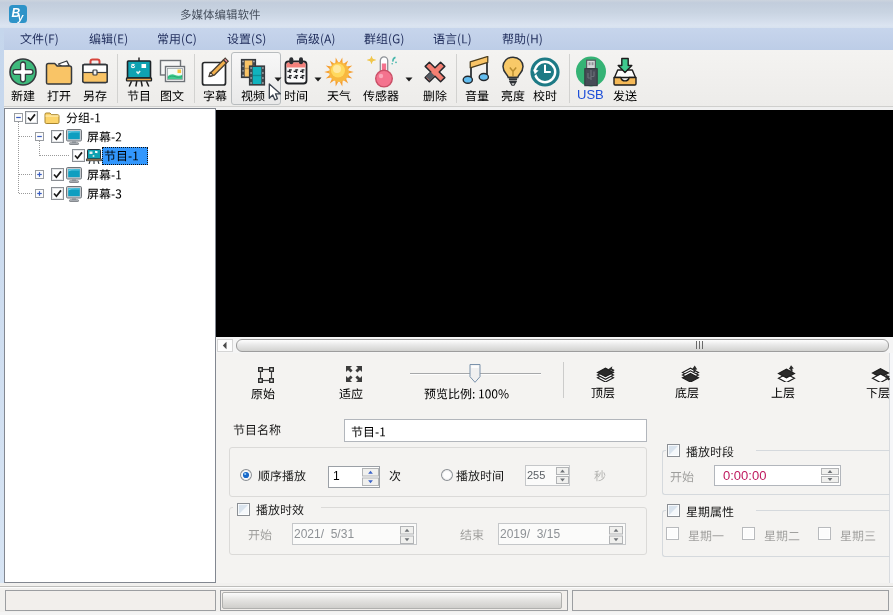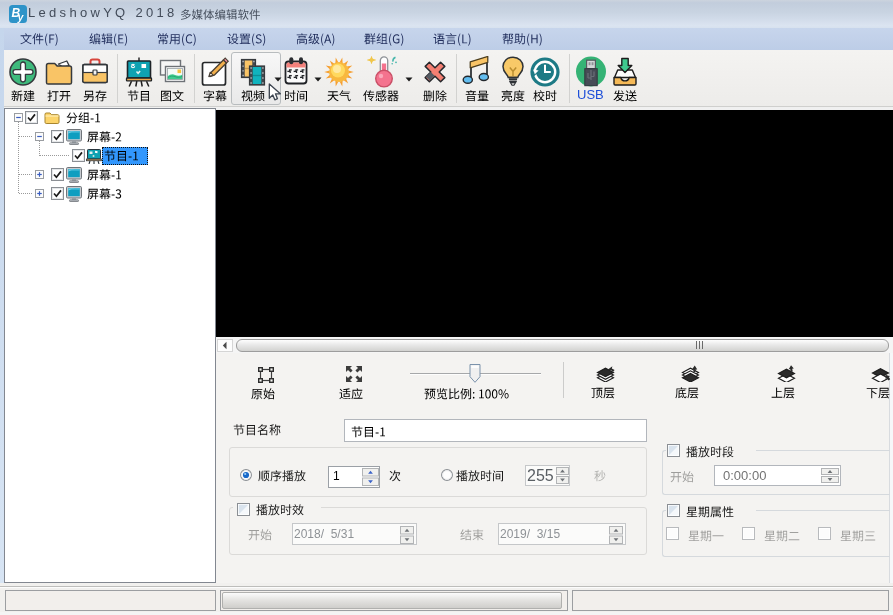--- a/index.html
+++ b/index.html
@@ -6,21 +6,20 @@
 #win{position:absolute;left:0;top:0;width:893px;height:615px}
 </style></head><body>
 <div id="win">
 <div style="position:absolute;left:0px;top:0px;width:893px;height:28px;background:linear-gradient(#ccd4de 0%,#c2cddc 10%,#c9d4e2 45%,#d2dcea 70%,#dbe4f1 92%,#d7e1ee 100%)"></div>
 <div style="position:absolute;left:0px;top:28px;width:4px;height:584px;background:linear-gradient(#c5d6ec,#d8e5f4)"></div>
 <svg style="position:absolute;left:9px;top:5px" width="19" height="19" viewBox="0 0 19 19">
 <rect x="0" y="0" width="18" height="18" rx="3.5" fill="#2e93c8"></rect>
 <text x="2.6" y="12" font-size="12" font-weight="bold" font-style="italic" fill="#fff" font-family="Liberation Sans">B</text>
 <text x="8.8" y="15.5" font-size="10" font-weight="bold" font-style="italic" fill="#fff" font-family="Liberation Sans">y</text>
 </svg>
-<div style="position:absolute;left:28px;top:4px;font-size:13px;line-height:18px;letter-spacing:3.3px;color:#434c5a">LedshowYQ 2018</div>
 <svg style="position:absolute;left:180.0px;top:7px" width="82" height="16" viewBox="0 0 82 16">
       <path transform="translate(0,11.85)" fill="#434c5a" d="M5.2 -9.7C4.5 -8.7 3.1 -7.6 1.3 -6.8C1.5 -6.7 1.7 -6.4 1.9 -6.2C2.9 -6.7 3.8 -7.3 4.6 -7.9H7.8C7.2 -7.2 6.4 -6.5 5.5 -6.0C5.1 -6.4 4.5 -6.8 4.1 -7.0L3.4 -6.6C3.9 -6.3 4.4 -6.0 4.8 -5.6C3.5 -5.0 2.2 -4.6 0.9 -4.4C1.0 -4.2 1.2 -3.8 1.3 -3.6C4.3 -4.2 7.7 -5.8 9.2 -8.3L8.6 -8.7L8.4 -8.7H5.4C5.7 -8.9 6.0 -9.2 6.2 -9.5ZM7.1 -5.7C6.3 -4.5 4.6 -3.3 2.3 -2.4C2.5 -2.3 2.7 -2.0 2.8 -1.8C4.3 -2.3 5.5 -3.0 6.4 -3.8H9.6C9.0 -2.9 8.2 -2.2 7.2 -1.6C6.8 -2.0 6.2 -2.5 5.8 -2.8L5.0 -2.4C5.5 -2.0 6.0 -1.6 6.4 -1.2C4.8 -0.5 2.8 -0.1 0.9 0.1C1.0 0.3 1.2 0.7 1.2 0.9C5.3 0.5 9.2 -0.9 10.9 -4.3L10.3 -4.6L10.1 -4.6H7.3C7.6 -4.9 7.8 -5.2 8.1 -5.5Z M14.9 -6.5C14.8 -4.9 14.5 -3.6 14.1 -2.6C13.8 -2.9 13.4 -3.2 13.1 -3.4C13.3 -4.3 13.6 -5.4 13.8 -6.5ZM12.2 -3.1C12.7 -2.7 13.3 -2.3 13.8 -1.8C13.3 -0.9 12.7 -0.2 11.9 0.2C12.1 0.4 12.3 0.7 12.4 0.9C13.2 0.4 13.9 -0.3 14.4 -1.2C14.7 -0.9 15.0 -0.5 15.2 -0.2L15.8 -0.8C15.6 -1.2 15.2 -1.6 14.8 -2.0C15.3 -3.3 15.6 -5.0 15.7 -7.2L15.2 -7.3L15.1 -7.3H13.9C14.0 -8.1 14.1 -8.9 14.2 -9.6L13.4 -9.6C13.4 -8.9 13.3 -8.1 13.1 -7.3H12.1V-6.5H13.0C12.8 -5.2 12.5 -4.0 12.2 -3.1ZM17.0 -9.7V-8.4H16.0V-7.7H17.0V-4.2H18.8V-3.2H16.0V-2.4H18.3C17.6 -1.4 16.6 -0.5 15.5 -0.0C15.7 0.1 16.0 0.4 16.1 0.6C17.1 0.1 18.1 -0.8 18.8 -1.9V0.9H19.6V-1.9C20.3 -0.9 21.2 0.0 22.1 0.6C22.2 0.4 22.5 0.1 22.7 -0.1C21.8 -0.6 20.7 -1.5 20.1 -2.4H22.4V-3.2H19.6V-4.2H21.3V-7.7H22.4V-8.4H21.3V-9.7H20.5V-8.4H17.8V-9.7ZM20.5 -7.7V-6.6H17.8V-7.7ZM20.5 -6.0V-4.9H17.8V-6.0Z M25.9 -9.6C25.3 -7.9 24.4 -6.2 23.3 -5.0C23.5 -4.8 23.8 -4.4 23.9 -4.2C24.2 -4.6 24.5 -5.0 24.8 -5.5V0.9H25.7V-7.0C26.1 -7.7 26.4 -8.6 26.7 -9.4ZM27.8 -2.0V-1.2H29.7V0.9H30.5V-1.2H32.4V-2.0H30.5V-6.0C31.2 -4.0 32.3 -2.1 33.5 -1.0C33.7 -1.2 34.0 -1.5 34.2 -1.6C32.9 -2.6 31.8 -4.6 31.1 -6.5H34.0V-7.3H30.5V-9.6H29.7V-7.3H26.4V-6.5H29.2C28.5 -4.6 27.2 -2.6 26.0 -1.6C26.2 -1.4 26.5 -1.1 26.6 -0.9C27.8 -2.0 28.9 -3.9 29.7 -6.0V-2.0Z M35.0 -0.6 35.2 0.2C36.1 -0.2 37.3 -0.7 38.5 -1.2L38.3 -1.9C37.1 -1.4 35.8 -0.9 35.0 -0.6ZM35.2 -4.9C35.4 -4.9 35.6 -5.0 36.9 -5.2C36.4 -4.4 36.0 -3.9 35.8 -3.6C35.5 -3.2 35.3 -2.9 35.0 -2.9C35.1 -2.6 35.2 -2.3 35.3 -2.1C35.5 -2.2 35.9 -2.3 38.4 -2.9C38.4 -3.1 38.3 -3.4 38.3 -3.6L36.4 -3.2C37.2 -4.3 38.0 -5.6 38.7 -6.9L38.0 -7.3C37.8 -6.8 37.5 -6.4 37.3 -5.9L36.0 -5.8C36.7 -6.8 37.3 -8.1 37.8 -9.4L37.0 -9.7C36.6 -8.3 35.8 -6.8 35.5 -6.4C35.3 -6.0 35.1 -5.7 34.9 -5.6C35.0 -5.4 35.2 -5.0 35.2 -4.9ZM41.7 -4.0V-2.3H40.7V-4.0ZM42.3 -4.0H43.1V-2.3H42.3ZM40.0 -4.7V0.8H40.7V-1.6H41.7V0.5H42.3V-1.6H43.1V0.5H43.7V-1.6H44.5V0.1C44.5 0.2 44.5 0.2 44.4 0.2C44.3 0.2 44.1 0.2 43.9 0.2C44.0 0.4 44.0 0.6 44.1 0.8C44.5 0.8 44.7 0.8 44.9 0.7C45.1 0.6 45.2 0.4 45.2 0.1V-4.7L44.5 -4.7ZM43.7 -4.0H44.5V-2.3H43.7ZM41.5 -9.5C41.6 -9.2 41.8 -8.8 42.0 -8.4H39.3V-5.9C39.3 -4.2 39.2 -1.6 38.1 0.2C38.3 0.3 38.6 0.6 38.8 0.7C39.8 -1.1 40.0 -3.9 40.1 -5.7H45.1V-8.4H42.9C42.7 -8.8 42.5 -9.3 42.3 -9.7ZM40.1 -7.7H44.3V-6.5H40.1Z M52.3 -8.6H55.4V-7.5H52.3ZM51.5 -9.3V-6.8H56.3V-9.3ZM46.9 -3.8C47.0 -3.9 47.4 -4.0 47.8 -4.0H48.8V-2.3L46.5 -1.9L46.6 -1.1L48.8 -1.5V0.9H49.6V-1.7L50.9 -1.9L50.9 -2.7L49.6 -2.5V-4.0H50.7V-4.8H49.6V-6.5H48.8V-4.8H47.7C48.0 -5.6 48.3 -6.5 48.6 -7.5H50.7V-8.3H48.8C48.9 -8.7 49.0 -9.1 49.1 -9.5L48.3 -9.7C48.2 -9.2 48.1 -8.8 48.0 -8.3H46.5V-7.5H47.8C47.6 -6.6 47.3 -5.8 47.2 -5.5C47.0 -5.0 46.9 -4.6 46.7 -4.6C46.8 -4.4 46.9 -4.0 46.9 -3.8ZM55.4 -5.4V-4.4H52.4V-5.4ZM50.6 -0.9 50.7 -0.1 55.4 -0.5V0.9H56.2V-0.5L57.0 -0.6L57.0 -1.3L56.2 -1.3V-5.4H57.0V-6.2H50.9V-5.4H51.6V-0.9ZM55.4 -3.8V-2.8H52.4V-3.8ZM55.4 -2.1V-1.2L52.4 -1.0V-2.1Z M64.3 -9.7C64.1 -7.9 63.6 -6.2 62.8 -5.1C63.0 -5.0 63.4 -4.8 63.5 -4.6C64.0 -5.3 64.3 -6.1 64.6 -7.1H67.6C67.4 -6.3 67.2 -5.4 67.1 -4.9L67.7 -4.7C68.0 -5.5 68.3 -6.7 68.5 -7.8L68.0 -7.9L67.8 -7.9H64.8C65.0 -8.4 65.1 -9.0 65.1 -9.5ZM65.1 -6.0V-5.5C65.1 -3.9 65.0 -1.5 62.5 0.3C62.7 0.5 63.0 0.7 63.2 0.9C64.6 -0.1 65.3 -1.4 65.6 -2.6C66.1 -1.0 66.9 0.2 68.0 0.9C68.1 0.7 68.4 0.4 68.6 0.2C67.2 -0.6 66.3 -2.4 65.9 -4.4C66.0 -4.8 66.0 -5.2 66.0 -5.5V-6.0ZM58.6 -3.8C58.7 -3.9 59.0 -4.0 59.5 -4.0H60.7V-2.3L57.9 -1.9L58.1 -1.1L60.7 -1.5V0.9H61.5V-1.6L63.0 -1.9L63.0 -2.7L61.5 -2.4V-4.0H62.9V-4.8H61.5V-6.5H60.7V-4.8H59.4C59.8 -5.6 60.2 -6.5 60.5 -7.5H63.0V-8.3H60.8C60.9 -8.7 61.0 -9.1 61.1 -9.5L60.3 -9.6C60.2 -9.2 60.1 -8.7 59.9 -8.3H58.1V-7.5H59.7C59.4 -6.6 59.1 -5.8 58.9 -5.5C58.7 -5.0 58.5 -4.6 58.3 -4.6C58.4 -4.4 58.5 -4.0 58.6 -3.8Z M72.6 -3.9V-3.1H75.9V0.9H76.8V-3.1H80.0V-3.9H76.8V-6.5H79.5V-7.3H76.8V-9.5H75.9V-7.3H74.4C74.6 -7.8 74.7 -8.4 74.8 -8.9L74.0 -9.1C73.7 -7.6 73.2 -6.1 72.6 -5.1C72.8 -5.0 73.1 -4.8 73.3 -4.7C73.6 -5.2 73.9 -5.8 74.1 -6.5H75.9V-3.9ZM72.1 -9.6C71.5 -7.9 70.4 -6.2 69.4 -5.0C69.5 -4.8 69.8 -4.4 69.9 -4.2C70.2 -4.6 70.6 -5.0 70.9 -5.5V0.9H71.7V-6.9C72.2 -7.7 72.6 -8.5 72.9 -9.4Z"></path>
     </svg>
 <div style="position:absolute;left:4px;top:28px;width:889px;height:22px;background:linear-gradient(#c7d5ec,#bdcde7)"></div>
 <svg style="position:absolute;left:20.0px;top:31px" width="41" height="17" viewBox="0 0 41 17">
       <path transform="translate(0,12.36)" fill="#23305e" d="M5.1 -9.9C5.4 -9.3 5.8 -8.5 6.0 -8.0L7.0 -8.3C6.8 -8.8 6.4 -9.6 6.0 -10.2ZM0.6 -8.0V-7.1H2.5C3.2 -5.3 4.1 -3.7 5.4 -2.4C4.0 -1.3 2.4 -0.5 0.4 0.1C0.6 0.3 0.9 0.7 1.0 0.9C3.0 0.3 4.7 -0.6 6.0 -1.8C7.4 -0.6 9.0 0.3 11.0 0.9C11.1 0.6 11.4 0.2 11.6 0.0C9.7 -0.4 8.1 -1.3 6.7 -2.4C7.9 -3.6 8.9 -5.2 9.6 -7.1H11.4V-8.0ZM6.0 -3.0C4.9 -4.2 4.0 -5.5 3.4 -7.1H8.5C7.9 -5.5 7.1 -4.1 6.0 -3.0Z M15.8 -4.1V-3.2H19.2V1.0H20.1V-3.2H23.4V-4.1H20.1V-6.7H22.9V-7.6H20.1V-9.9H19.2V-7.6H17.6C17.8 -8.2 17.9 -8.7 18.0 -9.3L17.2 -9.5C16.9 -7.9 16.4 -6.4 15.7 -5.4C15.9 -5.3 16.3 -5.0 16.5 -4.9C16.8 -5.4 17.1 -6.0 17.4 -6.7H19.2V-4.1ZM15.2 -10.0C14.6 -8.2 13.5 -6.4 12.4 -5.2C12.5 -5.0 12.8 -4.6 12.9 -4.4C13.3 -4.8 13.6 -5.2 14.0 -5.8V0.9H14.9V-7.2C15.3 -8.0 15.7 -8.9 16.1 -9.8Z M26.9 2.4 27.5 2.1C26.5 0.3 26.0 -1.7 26.0 -3.7C26.0 -5.8 26.5 -7.8 27.5 -9.5L26.9 -9.8C25.8 -8.0 25.1 -6.1 25.1 -3.7C25.1 -1.4 25.8 0.6 26.9 2.4Z M29.3 0.0H30.4V-3.9H33.7V-4.9H30.4V-7.9H34.3V-8.8H29.3Z M35.9 2.4C37.0 0.6 37.6 -1.4 37.6 -3.7C37.6 -6.1 37.0 -8.0 35.9 -9.8L35.2 -9.5C36.2 -7.8 36.7 -5.8 36.7 -3.7C36.7 -1.7 36.2 0.3 35.2 2.1Z"></path>
     </svg>
 <svg style="position:absolute;left:89.0px;top:31px" width="41" height="17" viewBox="0 0 41 17">
       <path transform="translate(0,12.36)" fill="#23305e" d="M0.5 -0.6 0.7 0.2C1.7 -0.2 2.9 -0.7 4.2 -1.2L4.0 -2.0C2.7 -1.5 1.4 -0.9 0.5 -0.6ZM0.7 -5.1C0.9 -5.2 1.2 -5.2 2.5 -5.4C2.0 -4.6 1.6 -4.0 1.4 -3.8C1.0 -3.3 0.8 -3.0 0.5 -3.0C0.6 -2.8 0.8 -2.4 0.8 -2.2C1.0 -2.3 1.4 -2.4 4.1 -3.1C4.0 -3.3 4.0 -3.6 4.0 -3.8L2.0 -3.4C2.9 -4.5 3.7 -5.8 4.4 -7.2L3.6 -7.6C3.4 -7.1 3.2 -6.6 2.9 -6.2L1.6 -6.1C2.3 -7.1 3.0 -8.5 3.4 -9.8L2.6 -10.1C2.1 -8.6 1.3 -7.0 1.1 -6.6C0.9 -6.2 0.7 -6.0 0.5 -5.9C0.6 -5.7 0.7 -5.3 0.7 -5.1ZM7.5 -4.2V-2.4H6.5V-4.2ZM8.1 -4.2H9.0V-2.4H8.1ZM5.8 -4.9V0.9H6.5V-1.7H7.5V0.6H8.1V-1.7H9.0V0.6H9.6V-1.7H10.5V0.1C10.5 0.2 10.4 0.2 10.3 0.2C10.2 0.2 10.0 0.2 9.8 0.2C9.9 0.4 9.9 0.7 10.0 0.9C10.4 0.9 10.7 0.9 10.9 0.7C11.1 0.6 11.2 0.4 11.2 0.1V-5.0L10.5 -4.9ZM9.6 -4.2H10.5V-2.4H9.6ZM7.3 -9.9C7.5 -9.6 7.6 -9.1 7.8 -8.8H5.0V-6.2C5.0 -4.3 4.9 -1.7 3.8 0.3C3.9 0.3 4.3 0.6 4.5 0.8C5.6 -1.2 5.8 -4.0 5.8 -6.0H11.0V-8.8H8.7C8.6 -9.2 8.4 -9.7 8.1 -10.2ZM5.8 -8.0H10.2V-6.7H5.8Z M18.6 -9.0H21.8V-7.8H18.6ZM17.8 -9.7V-7.1H22.7V-9.7ZM13.0 -4.0C13.1 -4.1 13.4 -4.2 13.8 -4.2H14.9V-2.4L12.5 -2.0L12.7 -1.1L14.9 -1.6V0.9H15.8V-1.8L17.1 -2.0L17.1 -2.8L15.8 -2.6V-4.2H16.9V-5.0H15.8V-6.8H14.9V-5.0H13.8C14.1 -5.8 14.4 -6.8 14.7 -7.8H16.9V-8.7H15.0C15.1 -9.1 15.2 -9.5 15.2 -9.9L14.4 -10.1C14.3 -9.6 14.2 -9.1 14.1 -8.7H12.6V-7.8H13.9C13.6 -6.8 13.4 -6.0 13.3 -5.7C13.1 -5.2 12.9 -4.8 12.7 -4.8C12.8 -4.6 12.9 -4.2 13.0 -4.0ZM21.8 -5.7V-4.6H18.7V-5.7ZM16.8 -0.9 16.9 -0.1 21.8 -0.5V1.0H22.6V-0.6L23.5 -0.6L23.5 -1.4L22.6 -1.3V-5.7H23.4V-6.4H17.1V-5.7H17.9V-1.0ZM21.8 -3.9V-2.9H18.7V-3.9ZM21.8 -2.2V-1.3L18.7 -1.0V-2.2Z M26.9 2.4 27.5 2.1C26.5 0.3 26.0 -1.7 26.0 -3.7C26.0 -5.8 26.5 -7.8 27.5 -9.5L26.9 -9.8C25.8 -8.0 25.1 -6.1 25.1 -3.7C25.1 -1.4 25.8 0.6 26.9 2.4Z M29.3 0.0H34.5V-0.9H30.4V-4.2H33.7V-5.1H30.4V-7.9H34.3V-8.8H29.3Z M36.3 2.4C37.4 0.6 38.1 -1.4 38.1 -3.7C38.1 -6.1 37.4 -8.0 36.3 -9.8L35.6 -9.5C36.7 -7.8 37.2 -5.8 37.2 -3.7C37.2 -1.7 36.7 0.3 35.6 2.1Z"></path>
     </svg>
@@ -452,21 +451,21 @@
       <path transform="translate(0,12.36)" fill="#1c1c1c" d="M0.7 -8.6C1.5 -8.1 2.5 -7.4 3.0 -6.9L3.6 -7.7C3.1 -8.2 2.0 -8.8 1.2 -9.3ZM0.5 -0.9 1.3 -0.3C2.1 -1.3 3.0 -2.7 3.7 -3.9L3.0 -4.5C2.2 -3.2 1.2 -1.8 0.5 -0.9ZM5.4 -10.1C5.1 -8.2 4.4 -6.3 3.5 -5.1C3.7 -5.0 4.2 -4.8 4.3 -4.6C4.8 -5.3 5.2 -6.2 5.6 -7.2H10.0C9.8 -6.3 9.4 -5.4 9.2 -4.8C9.4 -4.7 9.7 -4.6 9.9 -4.5C10.3 -5.3 10.9 -6.6 11.2 -7.7L10.5 -8.1L10.3 -8.0H5.9C6.1 -8.6 6.3 -9.3 6.4 -9.9ZM6.8 -6.6V-5.8C6.8 -4.1 6.6 -1.5 2.9 0.3C3.1 0.5 3.4 0.8 3.6 1.0C5.9 -0.2 7.0 -1.7 7.4 -3.2C8.1 -1.3 9.2 0.1 10.9 0.9C11.1 0.6 11.3 0.3 11.5 0.1C9.4 -0.7 8.3 -2.5 7.8 -4.9C7.8 -5.2 7.8 -5.5 7.8 -5.8V-6.6Z"></path>
     </svg>
 <svg style="position:absolute;left:441px;top:469px" width="12" height="12" viewBox="0 0 12 12">
       <circle cx="6" cy="6" r="5.4" fill="#fefefe" stroke="#8b8f94" stroke-width="1.1"></circle>
       <circle cx="6" cy="6" r="4.4" fill="none" stroke="#ecedee" stroke-width="1"></circle>
     </svg>
 <svg style="position:absolute;left:456.0px;top:468px" width="50" height="17" viewBox="0 0 50 17">
       <path transform="translate(0,12.36)" fill="#1c1c1c" d="M9.7 -8.8C9.5 -8.3 9.1 -7.5 8.8 -6.9H8.1V-8.9C9.1 -9.0 10.1 -9.2 10.9 -9.3L10.3 -10.0C8.9 -9.7 6.4 -9.4 4.3 -9.3C4.4 -9.1 4.5 -8.8 4.5 -8.7C5.4 -8.7 6.4 -8.7 7.3 -8.8V-6.9H4.2V-6.2H6.6C5.9 -5.3 4.7 -4.4 3.6 -4.0C3.8 -3.8 4.1 -3.5 4.2 -3.3C4.4 -3.4 4.6 -3.5 4.9 -3.7V0.9H5.7V0.4H9.9V0.9H10.7V-3.7L11.1 -3.5C11.3 -3.7 11.5 -4.0 11.7 -4.1C10.7 -4.5 9.6 -5.4 8.9 -6.2H11.4V-6.9H9.6C9.9 -7.4 10.2 -8.0 10.5 -8.6ZM5.1 -8.4C5.3 -7.9 5.6 -7.3 5.8 -6.9L6.5 -7.2C6.4 -7.6 6.1 -8.1 5.8 -8.6ZM7.3 -5.9V-3.9H8.1V-6.0C8.8 -5.1 9.8 -4.2 10.7 -3.7H4.9C5.8 -4.2 6.7 -5.1 7.3 -5.9ZM7.3 -3.0V-2.0H5.7V-3.0ZM8.1 -3.0H9.9V-2.0H8.1ZM7.3 -1.3V-0.3H5.7V-1.3ZM8.1 -1.3H9.9V-0.3H8.1ZM2.0 -10.1V-7.7H0.5V-6.8H2.0V-4.3L0.3 -3.8L0.5 -2.9L2.0 -3.4V-0.1C2.0 0.1 1.9 0.1 1.8 0.1C1.7 0.1 1.2 0.1 0.7 0.1C0.8 0.4 0.9 0.7 0.9 1.0C1.7 1.0 2.1 0.9 2.4 0.8C2.7 0.7 2.8 0.4 2.8 -0.1V-3.8L4.1 -4.2L4.0 -5.1L2.8 -4.7V-6.8H4.1V-7.7H2.8V-10.1Z M14.5 -9.9C14.7 -9.4 15.0 -8.7 15.1 -8.2L15.9 -8.5C15.8 -8.9 15.5 -9.6 15.3 -10.1ZM12.5 -8.1V-7.3H13.9V-4.8C13.9 -3.1 13.8 -1.2 12.3 0.4C12.5 0.5 12.8 0.8 13.0 0.9C14.6 -0.8 14.8 -2.8 14.8 -4.8V-4.9H16.5C16.4 -1.6 16.3 -0.4 16.1 -0.1C16.0 0.0 15.9 0.0 15.7 0.0C15.5 0.0 15.1 0.0 14.6 -0.0C14.7 0.2 14.8 0.6 14.8 0.8C15.3 0.9 15.8 0.9 16.1 0.8C16.5 0.8 16.6 0.7 16.8 0.4C17.2 0.0 17.2 -1.3 17.3 -5.3C17.3 -5.4 17.3 -5.7 17.3 -5.7H14.8V-7.3H17.9V-8.1ZM19.5 -7.0H21.8C21.5 -5.5 21.2 -4.2 20.6 -3.1C20.1 -4.2 19.7 -5.5 19.5 -6.9ZM19.3 -10.1C19.0 -8.0 18.3 -6.0 17.3 -4.7C17.5 -4.6 17.9 -4.2 18.0 -4.1C18.4 -4.5 18.7 -5.0 18.9 -5.6C19.2 -4.3 19.6 -3.2 20.1 -2.2C19.4 -1.2 18.4 -0.4 17.2 0.2C17.4 0.4 17.6 0.8 17.7 1.0C18.9 0.4 19.8 -0.4 20.6 -1.4C21.2 -0.4 22.0 0.4 23.0 0.9C23.2 0.7 23.4 0.3 23.7 0.2C22.6 -0.3 21.8 -1.1 21.1 -2.2C21.9 -3.5 22.3 -5.1 22.7 -7.0H23.5V-7.8H19.8C20.0 -8.5 20.1 -9.2 20.3 -9.9Z M29.7 -5.4C30.3 -4.5 31.1 -3.2 31.5 -2.5L32.3 -3.0C31.9 -3.7 31.1 -4.9 30.4 -5.8ZM27.9 -4.8V-2.1H25.8V-4.8ZM27.9 -5.6H25.8V-8.3H27.9ZM25.0 -9.1V-0.3H25.8V-1.3H28.7V-9.1ZM33.2 -10.0V-7.7H29.3V-6.8H33.2V-0.4C33.2 -0.2 33.1 -0.1 32.8 -0.1C32.6 -0.0 31.7 -0.0 30.7 -0.1C30.9 0.2 31.0 0.6 31.1 0.8C32.3 0.8 33.0 0.8 33.5 0.7C33.9 0.5 34.1 0.3 34.1 -0.4V-6.8H35.5V-7.7H34.1V-10.0Z M37.1 -7.4V1.0H38.0V-7.4ZM37.3 -9.5C37.8 -9.0 38.4 -8.2 38.7 -7.7L39.5 -8.2C39.2 -8.7 38.5 -9.4 38.0 -9.9ZM40.5 -3.5H43.4V-1.9H40.5ZM40.5 -5.9H43.4V-4.3H40.5ZM39.7 -6.6V-1.2H44.3V-6.6ZM40.2 -9.4V-8.6H46.0V-0.1C46.0 0.0 46.0 0.1 45.8 0.1C45.7 0.1 45.2 0.1 44.7 0.1C44.8 0.3 44.9 0.7 45.0 0.9C45.7 0.9 46.2 0.9 46.5 0.8C46.8 0.6 47.0 0.4 47.0 -0.1V-9.4Z"></path>
     </svg>
 <div style="position:absolute;left:525px;top:465px;width:45px;height:21px;background:#fbfbfa;border:1px solid #c5c7c9;box-sizing:border-box"></div>
-<div style="position:absolute;left:527px;top:467px;font-size:16px;line-height:17px;color:#5a5f64;white-space:pre">255</div>
+<div style="position:absolute;left:527px;top:467px;font-size:11px;line-height:17px;color:#5a5f64;white-space:pre">255</div>
 <svg style="position:absolute;left:556px;top:467px" width="13" height="17" viewBox="0 0 13 17">
       <rect x="0.5" y="0.5" width="12" height="7.0" fill="#f0f0ee" stroke="#b2b4b6"></rect>
       <rect x="0.5" y="9.5" width="12" height="7.0" fill="#f0f0ee" stroke="#b2b4b6"></rect>
       <path d="M6.5 2.6 l2.4 2.8h-4.8z" fill="#6e7276"></path>
       <path d="M6.5 14.4 l2.4-2.8h-4.8z" fill="#6e7276"></path>
     </svg>
 <svg style="position:absolute;left:594.0px;top:468px" width="14" height="17" viewBox="0 0 14 17">
       <path transform="translate(0,12.36)" fill="#b0b0ae" d="M5.9 -8.0C5.7 -6.7 5.4 -5.3 5.0 -4.4C5.2 -4.3 5.6 -4.2 5.7 -4.0C6.2 -5.0 6.5 -6.5 6.8 -7.9ZM9.3 -7.9C9.9 -6.9 10.4 -5.5 10.6 -4.6L11.5 -4.9C11.2 -5.8 10.7 -7.2 10.1 -8.2ZM10.1 -4.2C9.2 -1.8 7.3 -0.5 4.3 0.1C4.5 0.3 4.7 0.7 4.8 0.9C8.0 0.2 10.0 -1.3 10.9 -3.9ZM7.6 -10.1V-2.7H8.5V-10.1ZM4.5 -9.9C3.6 -9.5 2.0 -9.2 0.6 -8.9C0.7 -8.7 0.9 -8.4 0.9 -8.2C1.4 -8.3 2.0 -8.4 2.5 -8.5V-6.7H0.5V-5.9H2.4C1.9 -4.5 1.1 -2.9 0.4 -2.1C0.5 -1.8 0.7 -1.5 0.8 -1.2C1.4 -2.0 2.0 -3.2 2.5 -4.4V0.9H3.4V-4.6C3.8 -4.0 4.3 -3.3 4.5 -2.9L5.0 -3.6C4.8 -3.9 3.7 -5.3 3.4 -5.6V-5.9H5.1V-6.7H3.4V-8.7C4.0 -8.8 4.6 -9.0 5.0 -9.2Z"></path>
     </svg>
 <div style="position:absolute;left:229px;top:507px;width:418px;height:48px;border:1px solid #dbdad8;border-radius:3px;box-sizing:border-box"></div>
@@ -476,21 +475,21 @@
       <rect x="1.8" y="1.8" width="9.4" height="9.4" fill="#f5f8fb"></rect>
       <path d="M1.8 11.2V1.8h9.4z" fill="#d9e3ed"></path>
     </svg>
 <svg style="position:absolute;left:256.0px;top:502px" width="50" height="17" viewBox="0 0 50 17">
       <path transform="translate(0,12.36)" fill="#1c1c1c" d="M9.7 -8.8C9.5 -8.3 9.1 -7.5 8.8 -6.9H8.1V-8.9C9.1 -9.0 10.1 -9.2 10.9 -9.3L10.3 -10.0C8.9 -9.7 6.4 -9.4 4.3 -9.3C4.4 -9.1 4.5 -8.8 4.5 -8.7C5.4 -8.7 6.4 -8.7 7.3 -8.8V-6.9H4.2V-6.2H6.6C5.9 -5.3 4.7 -4.4 3.6 -4.0C3.8 -3.8 4.1 -3.5 4.2 -3.3C4.4 -3.4 4.6 -3.5 4.9 -3.7V0.9H5.7V0.4H9.9V0.9H10.7V-3.7L11.1 -3.5C11.3 -3.7 11.5 -4.0 11.7 -4.1C10.7 -4.5 9.6 -5.4 8.9 -6.2H11.4V-6.9H9.6C9.9 -7.4 10.2 -8.0 10.5 -8.6ZM5.1 -8.4C5.3 -7.9 5.6 -7.3 5.8 -6.9L6.5 -7.2C6.4 -7.6 6.1 -8.1 5.8 -8.6ZM7.3 -5.9V-3.9H8.1V-6.0C8.8 -5.1 9.8 -4.2 10.7 -3.7H4.9C5.8 -4.2 6.7 -5.1 7.3 -5.9ZM7.3 -3.0V-2.0H5.7V-3.0ZM8.1 -3.0H9.9V-2.0H8.1ZM7.3 -1.3V-0.3H5.7V-1.3ZM8.1 -1.3H9.9V-0.3H8.1ZM2.0 -10.1V-7.7H0.5V-6.8H2.0V-4.3L0.3 -3.8L0.5 -2.9L2.0 -3.4V-0.1C2.0 0.1 1.9 0.1 1.8 0.1C1.7 0.1 1.2 0.1 0.7 0.1C0.8 0.4 0.9 0.7 0.9 1.0C1.7 1.0 2.1 0.9 2.4 0.8C2.7 0.7 2.8 0.4 2.8 -0.1V-3.8L4.1 -4.2L4.0 -5.1L2.8 -4.7V-6.8H4.1V-7.7H2.8V-10.1Z M14.5 -9.9C14.7 -9.4 15.0 -8.7 15.1 -8.2L15.9 -8.5C15.8 -8.9 15.5 -9.6 15.3 -10.1ZM12.5 -8.1V-7.3H13.9V-4.8C13.9 -3.1 13.8 -1.2 12.3 0.4C12.5 0.5 12.8 0.8 13.0 0.9C14.6 -0.8 14.8 -2.8 14.8 -4.8V-4.9H16.5C16.4 -1.6 16.3 -0.4 16.1 -0.1C16.0 0.0 15.9 0.0 15.7 0.0C15.5 0.0 15.1 0.0 14.6 -0.0C14.7 0.2 14.8 0.6 14.8 0.8C15.3 0.9 15.8 0.9 16.1 0.8C16.5 0.8 16.6 0.7 16.8 0.4C17.2 0.0 17.2 -1.3 17.3 -5.3C17.3 -5.4 17.3 -5.7 17.3 -5.7H14.8V-7.3H17.9V-8.1ZM19.5 -7.0H21.8C21.5 -5.5 21.2 -4.2 20.6 -3.1C20.1 -4.2 19.7 -5.5 19.5 -6.9ZM19.3 -10.1C19.0 -8.0 18.3 -6.0 17.3 -4.7C17.5 -4.6 17.9 -4.2 18.0 -4.1C18.4 -4.5 18.7 -5.0 18.9 -5.6C19.2 -4.3 19.6 -3.2 20.1 -2.2C19.4 -1.2 18.4 -0.4 17.2 0.2C17.4 0.4 17.6 0.8 17.7 1.0C18.9 0.4 19.8 -0.4 20.6 -1.4C21.2 -0.4 22.0 0.4 23.0 0.9C23.2 0.7 23.4 0.3 23.7 0.2C22.6 -0.3 21.8 -1.1 21.1 -2.2C21.9 -3.5 22.3 -5.1 22.7 -7.0H23.5V-7.8H19.8C20.0 -8.5 20.1 -9.2 20.3 -9.9Z M29.7 -5.4C30.3 -4.5 31.1 -3.2 31.5 -2.5L32.3 -3.0C31.9 -3.7 31.1 -4.9 30.4 -5.8ZM27.9 -4.8V-2.1H25.8V-4.8ZM27.9 -5.6H25.8V-8.3H27.9ZM25.0 -9.1V-0.3H25.8V-1.3H28.7V-9.1ZM33.2 -10.0V-7.7H29.3V-6.8H33.2V-0.4C33.2 -0.2 33.1 -0.1 32.8 -0.1C32.6 -0.0 31.7 -0.0 30.7 -0.1C30.9 0.2 31.0 0.6 31.1 0.8C32.3 0.8 33.0 0.8 33.5 0.7C33.9 0.5 34.1 0.3 34.1 -0.4V-6.8H35.5V-7.7H34.1V-10.0Z M38.0 -7.2C37.6 -6.3 37.0 -5.3 36.4 -4.6C36.6 -4.5 36.9 -4.2 37.1 -4.1C37.7 -4.8 38.4 -5.9 38.8 -7.0ZM40.0 -6.9C40.5 -6.2 41.1 -5.3 41.3 -4.8L42.1 -5.2C41.8 -5.7 41.2 -6.6 40.7 -7.2ZM38.4 -9.8C38.8 -9.3 39.1 -8.7 39.3 -8.3H36.7V-7.5H42.2V-8.3H39.4L40.1 -8.6C39.9 -9.0 39.5 -9.6 39.2 -10.1ZM37.7 -4.3C38.1 -3.9 38.6 -3.3 39.1 -2.8C38.4 -1.6 37.5 -0.7 36.5 0.0C36.6 0.2 37.0 0.5 37.1 0.7C38.1 -0.0 39.0 -0.9 39.7 -2.1C40.2 -1.4 40.6 -0.8 40.9 -0.3L41.6 -0.8C41.3 -1.4 40.7 -2.1 40.1 -2.9C40.5 -3.6 40.8 -4.3 41.0 -5.1L40.1 -5.2C40.0 -4.6 39.8 -4.1 39.5 -3.6C39.1 -4.0 38.7 -4.4 38.3 -4.8ZM43.9 -7.1H45.9C45.6 -5.4 45.3 -4.1 44.7 -3.0C44.2 -3.9 43.8 -5.0 43.6 -6.2ZM43.7 -10.1C43.4 -8.0 42.8 -5.9 41.8 -4.6C42.0 -4.4 42.3 -4.1 42.4 -3.9C42.7 -4.2 42.9 -4.6 43.1 -5.0C43.4 -4.0 43.8 -3.0 44.2 -2.1C43.5 -1.1 42.6 -0.3 41.3 0.3C41.5 0.5 41.8 0.8 41.9 1.0C43.1 0.4 44.0 -0.4 44.7 -1.3C45.3 -0.4 46.1 0.4 47.0 0.9C47.1 0.7 47.4 0.4 47.6 0.2C46.6 -0.3 45.8 -1.1 45.2 -2.1C46.0 -3.4 46.5 -5.0 46.8 -7.1H47.4V-7.9H44.1C44.3 -8.6 44.4 -9.3 44.6 -10.0Z"></path>
     </svg>
 <svg style="position:absolute;left:248.0px;top:527px" width="26" height="17" viewBox="0 0 26 17">
       <path transform="translate(0,12.36)" fill="#9d9d9b" d="M7.8 -8.4V-5.0H4.4V-5.5V-8.4ZM0.6 -5.0V-4.2H3.5C3.3 -2.5 2.7 -0.9 0.6 0.3C0.9 0.5 1.2 0.8 1.4 1.0C3.6 -0.4 4.2 -2.3 4.4 -4.2H7.8V1.0H8.7V-4.2H11.4V-5.0H8.7V-8.4H11.0V-9.3H1.1V-8.4H3.5V-5.5L3.5 -5.0Z M17.5 -3.9V1.0H18.4V0.4H22.0V0.9H22.9V-3.9ZM18.4 -0.4V-3.1H22.0V-0.4ZM17.1 -4.9C17.5 -5.0 18.0 -5.1 22.5 -5.4C22.6 -5.1 22.8 -4.8 22.9 -4.6L23.6 -5.0C23.3 -5.9 22.4 -7.3 21.6 -8.3L20.9 -8.0C21.3 -7.5 21.7 -6.8 22.1 -6.2L18.2 -6.0C19.0 -7.0 19.8 -8.4 20.5 -9.8L19.5 -10.1C18.9 -8.6 17.9 -7.0 17.6 -6.5C17.3 -6.1 17.1 -5.8 16.8 -5.8C17.0 -5.5 17.1 -5.1 17.1 -4.9ZM14.4 -6.8H15.8C15.6 -5.2 15.4 -3.9 15.0 -2.9C14.6 -3.2 14.1 -3.5 13.7 -3.8C14.0 -4.7 14.2 -5.7 14.4 -6.8ZM12.8 -3.5C13.4 -3.1 14.0 -2.6 14.6 -2.1C14.1 -1.0 13.3 -0.2 12.5 0.2C12.7 0.4 12.9 0.7 13.0 0.9C13.9 0.4 14.7 -0.4 15.3 -1.5C15.7 -1.0 16.1 -0.6 16.4 -0.3L16.9 -1.0C16.6 -1.4 16.2 -1.8 15.6 -2.3C16.2 -3.7 16.5 -5.4 16.7 -7.6L16.1 -7.6L16.0 -7.6H14.6C14.7 -8.4 14.9 -9.2 15.0 -10.0L14.1 -10.0C14.1 -9.3 13.9 -8.5 13.8 -7.6H12.5V-6.8H13.6C13.4 -5.5 13.1 -4.4 12.8 -3.5Z"></path>
     </svg>
 <div style="position:absolute;left:292px;top:523px;width:125px;height:22px;background:#fbfbfa;border:1px solid #c5c7c9;box-sizing:border-box"></div>
-<div style="position:absolute;left:294px;top:526px;font-size:12px;line-height:17px;color:#8e9296;white-space:pre">2018/  5/31</div>
+<div style="position:absolute;left:294px;top:526px;font-size:12px;line-height:17px;color:#8e9296;white-space:pre">2021/  5/31</div>
 <svg style="position:absolute;left:400px;top:526px" width="14" height="18" viewBox="0 0 14 18">
       <rect x="0.5" y="0.5" width="13" height="7.5" fill="#f0f0ee" stroke="#b2b4b6"></rect>
       <rect x="0.5" y="10.0" width="13" height="7.5" fill="#f0f0ee" stroke="#b2b4b6"></rect>
       <path d="M7.0 2.85 l2.4 2.8h-4.8z" fill="#6e7276"></path>
       <path d="M7.0 15.15 l2.4-2.8h-4.8z" fill="#6e7276"></path>
     </svg>
 <svg style="position:absolute;left:460.0px;top:527px" width="26" height="17" viewBox="0 0 26 17">
       <path transform="translate(0,12.36)" fill="#9d9d9b" d="M0.4 -0.6 0.6 0.3C1.8 0.0 3.4 -0.3 4.9 -0.7L4.8 -1.5C3.2 -1.2 1.5 -0.8 0.4 -0.6ZM0.7 -5.1C0.9 -5.2 1.2 -5.3 2.7 -5.4C2.1 -4.7 1.6 -4.1 1.4 -3.9C1.0 -3.4 0.7 -3.1 0.5 -3.1C0.6 -2.8 0.7 -2.4 0.8 -2.2C1.0 -2.4 1.5 -2.5 4.8 -3.1C4.8 -3.3 4.8 -3.6 4.8 -3.9L2.1 -3.4C3.1 -4.5 4.0 -5.7 4.8 -7.0L4.0 -7.5C3.8 -7.1 3.5 -6.7 3.2 -6.3L1.6 -6.1C2.4 -7.1 3.0 -8.4 3.6 -9.6L2.7 -10.0C2.2 -8.6 1.3 -7.1 1.0 -6.7C0.8 -6.3 0.6 -6.1 0.4 -6.0C0.5 -5.8 0.6 -5.3 0.7 -5.1ZM7.7 -10.1V-8.5H4.9V-7.6H7.7V-5.7H5.2V-4.9H11.1V-5.7H8.6V-7.6H11.3V-8.5H8.6V-10.1ZM5.5 -3.6V0.9H6.4V0.4H9.9V0.9H10.8V-3.6ZM6.4 -0.4V-2.8H9.9V-0.4Z M13.7 -6.6V-3.2H17.0C15.9 -1.9 14.1 -0.8 12.5 -0.2C12.7 -0.0 13.0 0.3 13.1 0.6C14.7 -0.1 16.3 -1.2 17.5 -2.5V1.0H18.4V-2.6C19.6 -1.2 21.3 -0.1 22.9 0.6C23.1 0.3 23.4 -0.0 23.6 -0.2C21.9 -0.8 20.1 -1.9 19.0 -3.2H22.3V-6.6H18.4V-8.0H23.1V-8.8H18.4V-10.1H17.5V-8.8H12.9V-8.0H17.5V-6.6ZM14.6 -5.8H17.5V-4.0H14.6ZM18.4 -5.8H21.4V-4.0H18.4Z"></path>
     </svg>
 <div style="position:absolute;left:498px;top:523px;width:128px;height:22px;background:#fbfbfa;border:1px solid #c5c7c9;box-sizing:border-box"></div>
@@ -508,21 +507,21 @@
       <rect x="1.8" y="1.8" width="9.4" height="9.4" fill="#f5f8fb"></rect>
       <path d="M1.8 11.2V1.8h9.4z" fill="#d9e3ed"></path>
     </svg>
 <svg style="position:absolute;left:686.0px;top:444px" width="50" height="17" viewBox="0 0 50 17">
       <path transform="translate(0,12.36)" fill="#1c1c1c" d="M9.7 -8.8C9.5 -8.3 9.1 -7.5 8.8 -6.9H8.1V-8.9C9.1 -9.0 10.1 -9.2 10.9 -9.3L10.3 -10.0C8.9 -9.7 6.4 -9.4 4.3 -9.3C4.4 -9.1 4.5 -8.8 4.5 -8.7C5.4 -8.7 6.4 -8.7 7.3 -8.8V-6.9H4.2V-6.2H6.6C5.9 -5.3 4.7 -4.4 3.6 -4.0C3.8 -3.8 4.1 -3.5 4.2 -3.3C4.4 -3.4 4.6 -3.5 4.9 -3.7V0.9H5.7V0.4H9.9V0.9H10.7V-3.7L11.1 -3.5C11.3 -3.7 11.5 -4.0 11.7 -4.1C10.7 -4.5 9.6 -5.4 8.9 -6.2H11.4V-6.9H9.6C9.9 -7.4 10.2 -8.0 10.5 -8.6ZM5.1 -8.4C5.3 -7.9 5.6 -7.3 5.8 -6.9L6.5 -7.2C6.4 -7.6 6.1 -8.1 5.8 -8.6ZM7.3 -5.9V-3.9H8.1V-6.0C8.8 -5.1 9.8 -4.2 10.7 -3.7H4.9C5.8 -4.2 6.7 -5.1 7.3 -5.9ZM7.3 -3.0V-2.0H5.7V-3.0ZM8.1 -3.0H9.9V-2.0H8.1ZM7.3 -1.3V-0.3H5.7V-1.3ZM8.1 -1.3H9.9V-0.3H8.1ZM2.0 -10.1V-7.7H0.5V-6.8H2.0V-4.3L0.3 -3.8L0.5 -2.9L2.0 -3.4V-0.1C2.0 0.1 1.9 0.1 1.8 0.1C1.7 0.1 1.2 0.1 0.7 0.1C0.8 0.4 0.9 0.7 0.9 1.0C1.7 1.0 2.1 0.9 2.4 0.8C2.7 0.7 2.8 0.4 2.8 -0.1V-3.8L4.1 -4.2L4.0 -5.1L2.8 -4.7V-6.8H4.1V-7.7H2.8V-10.1Z M14.5 -9.9C14.7 -9.4 15.0 -8.7 15.1 -8.2L15.9 -8.5C15.8 -8.9 15.5 -9.6 15.3 -10.1ZM12.5 -8.1V-7.3H13.9V-4.8C13.9 -3.1 13.8 -1.2 12.3 0.4C12.5 0.5 12.8 0.8 13.0 0.9C14.6 -0.8 14.8 -2.8 14.8 -4.8V-4.9H16.5C16.4 -1.6 16.3 -0.4 16.1 -0.1C16.0 0.0 15.9 0.0 15.7 0.0C15.5 0.0 15.1 0.0 14.6 -0.0C14.7 0.2 14.8 0.6 14.8 0.8C15.3 0.9 15.8 0.9 16.1 0.8C16.5 0.8 16.6 0.7 16.8 0.4C17.2 0.0 17.2 -1.3 17.3 -5.3C17.3 -5.4 17.3 -5.7 17.3 -5.7H14.8V-7.3H17.9V-8.1ZM19.5 -7.0H21.8C21.5 -5.5 21.2 -4.2 20.6 -3.1C20.1 -4.2 19.7 -5.5 19.5 -6.9ZM19.3 -10.1C19.0 -8.0 18.3 -6.0 17.3 -4.7C17.5 -4.6 17.9 -4.2 18.0 -4.1C18.4 -4.5 18.7 -5.0 18.9 -5.6C19.2 -4.3 19.6 -3.2 20.1 -2.2C19.4 -1.2 18.4 -0.4 17.2 0.2C17.4 0.4 17.6 0.8 17.7 1.0C18.9 0.4 19.8 -0.4 20.6 -1.4C21.2 -0.4 22.0 0.4 23.0 0.9C23.2 0.7 23.4 0.3 23.7 0.2C22.6 -0.3 21.8 -1.1 21.1 -2.2C21.9 -3.5 22.3 -5.1 22.7 -7.0H23.5V-7.8H19.8C20.0 -8.5 20.1 -9.2 20.3 -9.9Z M29.7 -5.4C30.3 -4.5 31.1 -3.2 31.5 -2.5L32.3 -3.0C31.9 -3.7 31.1 -4.9 30.4 -5.8ZM27.9 -4.8V-2.1H25.8V-4.8ZM27.9 -5.6H25.8V-8.3H27.9ZM25.0 -9.1V-0.3H25.8V-1.3H28.7V-9.1ZM33.2 -10.0V-7.7H29.3V-6.8H33.2V-0.4C33.2 -0.2 33.1 -0.1 32.8 -0.1C32.6 -0.0 31.7 -0.0 30.7 -0.1C30.9 0.2 31.0 0.6 31.1 0.8C32.3 0.8 33.0 0.8 33.5 0.7C33.9 0.5 34.1 0.3 34.1 -0.4V-6.8H35.5V-7.7H34.1V-10.0Z M42.5 -9.6V-8.2C42.5 -7.3 42.3 -6.2 41.1 -5.4C41.3 -5.3 41.6 -5.0 41.7 -4.9C43.0 -5.7 43.3 -7.1 43.3 -8.2V-8.9H45.0V-6.6C45.0 -5.8 45.1 -5.5 45.9 -5.5C46.1 -5.5 46.7 -5.5 46.8 -5.5C47.1 -5.5 47.3 -5.5 47.4 -5.5C47.4 -5.7 47.4 -6.0 47.4 -6.2C47.2 -6.2 47.0 -6.2 46.8 -6.2C46.7 -6.2 46.2 -6.2 46.0 -6.2C45.8 -6.2 45.8 -6.3 45.8 -6.6V-9.6ZM41.6 -4.6V-3.9H42.5L42.0 -3.7C42.4 -2.7 42.9 -1.8 43.6 -1.1C42.8 -0.5 41.8 -0.0 40.7 0.2C40.9 0.4 41.1 0.8 41.2 1.0C42.3 0.7 43.4 0.2 44.2 -0.5C45.0 0.1 45.9 0.6 47.0 0.9C47.1 0.7 47.3 0.3 47.5 0.2C46.5 -0.1 45.6 -0.5 44.9 -1.1C45.7 -1.9 46.3 -3.0 46.6 -4.5L46.1 -4.7L45.9 -4.6ZM42.8 -3.9H45.6C45.3 -3.0 44.8 -2.2 44.2 -1.6C43.6 -2.3 43.1 -3.0 42.8 -3.9ZM37.4 -9.0V-2.0L36.4 -1.9L36.6 -1.0L37.4 -1.2V0.8H38.3V-1.3L41.2 -1.8L41.2 -2.6L38.3 -2.1V-3.9H41.0V-4.7H38.3V-6.3H41.0V-7.2H38.3V-8.5C39.3 -8.7 40.5 -9.1 41.3 -9.5L40.6 -10.2C39.9 -9.8 38.6 -9.3 37.4 -9.0Z"></path>
     </svg>
 <svg style="position:absolute;left:670.0px;top:469px" width="26" height="17" viewBox="0 0 26 17">
       <path transform="translate(0,12.36)" fill="#9d9d9b" d="M7.8 -8.4V-5.0H4.4V-5.5V-8.4ZM0.6 -5.0V-4.2H3.5C3.3 -2.5 2.7 -0.9 0.6 0.3C0.9 0.5 1.2 0.8 1.4 1.0C3.6 -0.4 4.2 -2.3 4.4 -4.2H7.8V1.0H8.7V-4.2H11.4V-5.0H8.7V-8.4H11.0V-9.3H1.1V-8.4H3.5V-5.5L3.5 -5.0Z M17.5 -3.9V1.0H18.4V0.4H22.0V0.9H22.9V-3.9ZM18.4 -0.4V-3.1H22.0V-0.4ZM17.1 -4.9C17.5 -5.0 18.0 -5.1 22.5 -5.4C22.6 -5.1 22.8 -4.8 22.9 -4.6L23.6 -5.0C23.3 -5.9 22.4 -7.3 21.6 -8.3L20.9 -8.0C21.3 -7.5 21.7 -6.8 22.1 -6.2L18.2 -6.0C19.0 -7.0 19.8 -8.4 20.5 -9.8L19.5 -10.1C18.9 -8.6 17.9 -7.0 17.6 -6.5C17.3 -6.1 17.1 -5.8 16.8 -5.8C17.0 -5.5 17.1 -5.1 17.1 -4.9ZM14.4 -6.8H15.8C15.6 -5.2 15.4 -3.9 15.0 -2.9C14.6 -3.2 14.1 -3.5 13.7 -3.8C14.0 -4.7 14.2 -5.7 14.4 -6.8ZM12.8 -3.5C13.4 -3.1 14.0 -2.6 14.6 -2.1C14.1 -1.0 13.3 -0.2 12.5 0.2C12.7 0.4 12.9 0.7 13.0 0.9C13.9 0.4 14.7 -0.4 15.3 -1.5C15.7 -1.0 16.1 -0.6 16.4 -0.3L16.9 -1.0C16.6 -1.4 16.2 -1.8 15.6 -2.3C16.2 -3.7 16.5 -5.4 16.7 -7.6L16.1 -7.6L16.0 -7.6H14.6C14.7 -8.4 14.9 -9.2 15.0 -10.0L14.1 -10.0C14.1 -9.3 13.9 -8.5 13.8 -7.6H12.5V-6.8H13.6C13.4 -5.5 13.1 -4.4 12.8 -3.5Z"></path>
     </svg>
 <div style="position:absolute;left:714px;top:465px;width:127px;height:21px;background:#fff;border:1px solid #b2b6bc;box-sizing:border-box"></div>
-<div style="position:absolute;left:723px;top:467px;font-size:13px;line-height:18px;color:#737373;white-space:pre">0:00:00</div>
+<div style="position:absolute;left:723px;top:467px;font-size:13px;line-height:18px;color:#be185d;white-space:pre">0:00:00</div>
 <svg style="position:absolute;left:821px;top:468px" width="18" height="15" viewBox="0 0 18 15">
       <rect x="0.5" y="0.5" width="17" height="6.0" fill="#f0f0ee" stroke="#b2b4b6"></rect>
       <rect x="0.5" y="8.5" width="17" height="6.0" fill="#f0f0ee" stroke="#b2b4b6"></rect>
       <path d="M9.0 2.1 l2.4 2.8h-4.8z" fill="#6e7276"></path>
       <path d="M9.0 12.9 l2.4-2.8h-4.8z" fill="#6e7276"></path>
     </svg>
 <div style="position:absolute;left:662px;top:510px;width:228px;height:47px;border:1px solid #d5d9dd;border-radius:3px 0 0 3px;border-right:none;box-sizing:border-box"></div>
 <div style="position:absolute;left:666px;top:503px;width:90px;height:16px;background:#f4f3f1"></div>
 <svg style="position:absolute;left:667px;top:504px" width="13" height="13" viewBox="0 0 13 13">
       <rect x="0.5" y="0.5" width="12" height="12" fill="#fff" stroke="#8b8f94" stroke-width="1"></rect>

